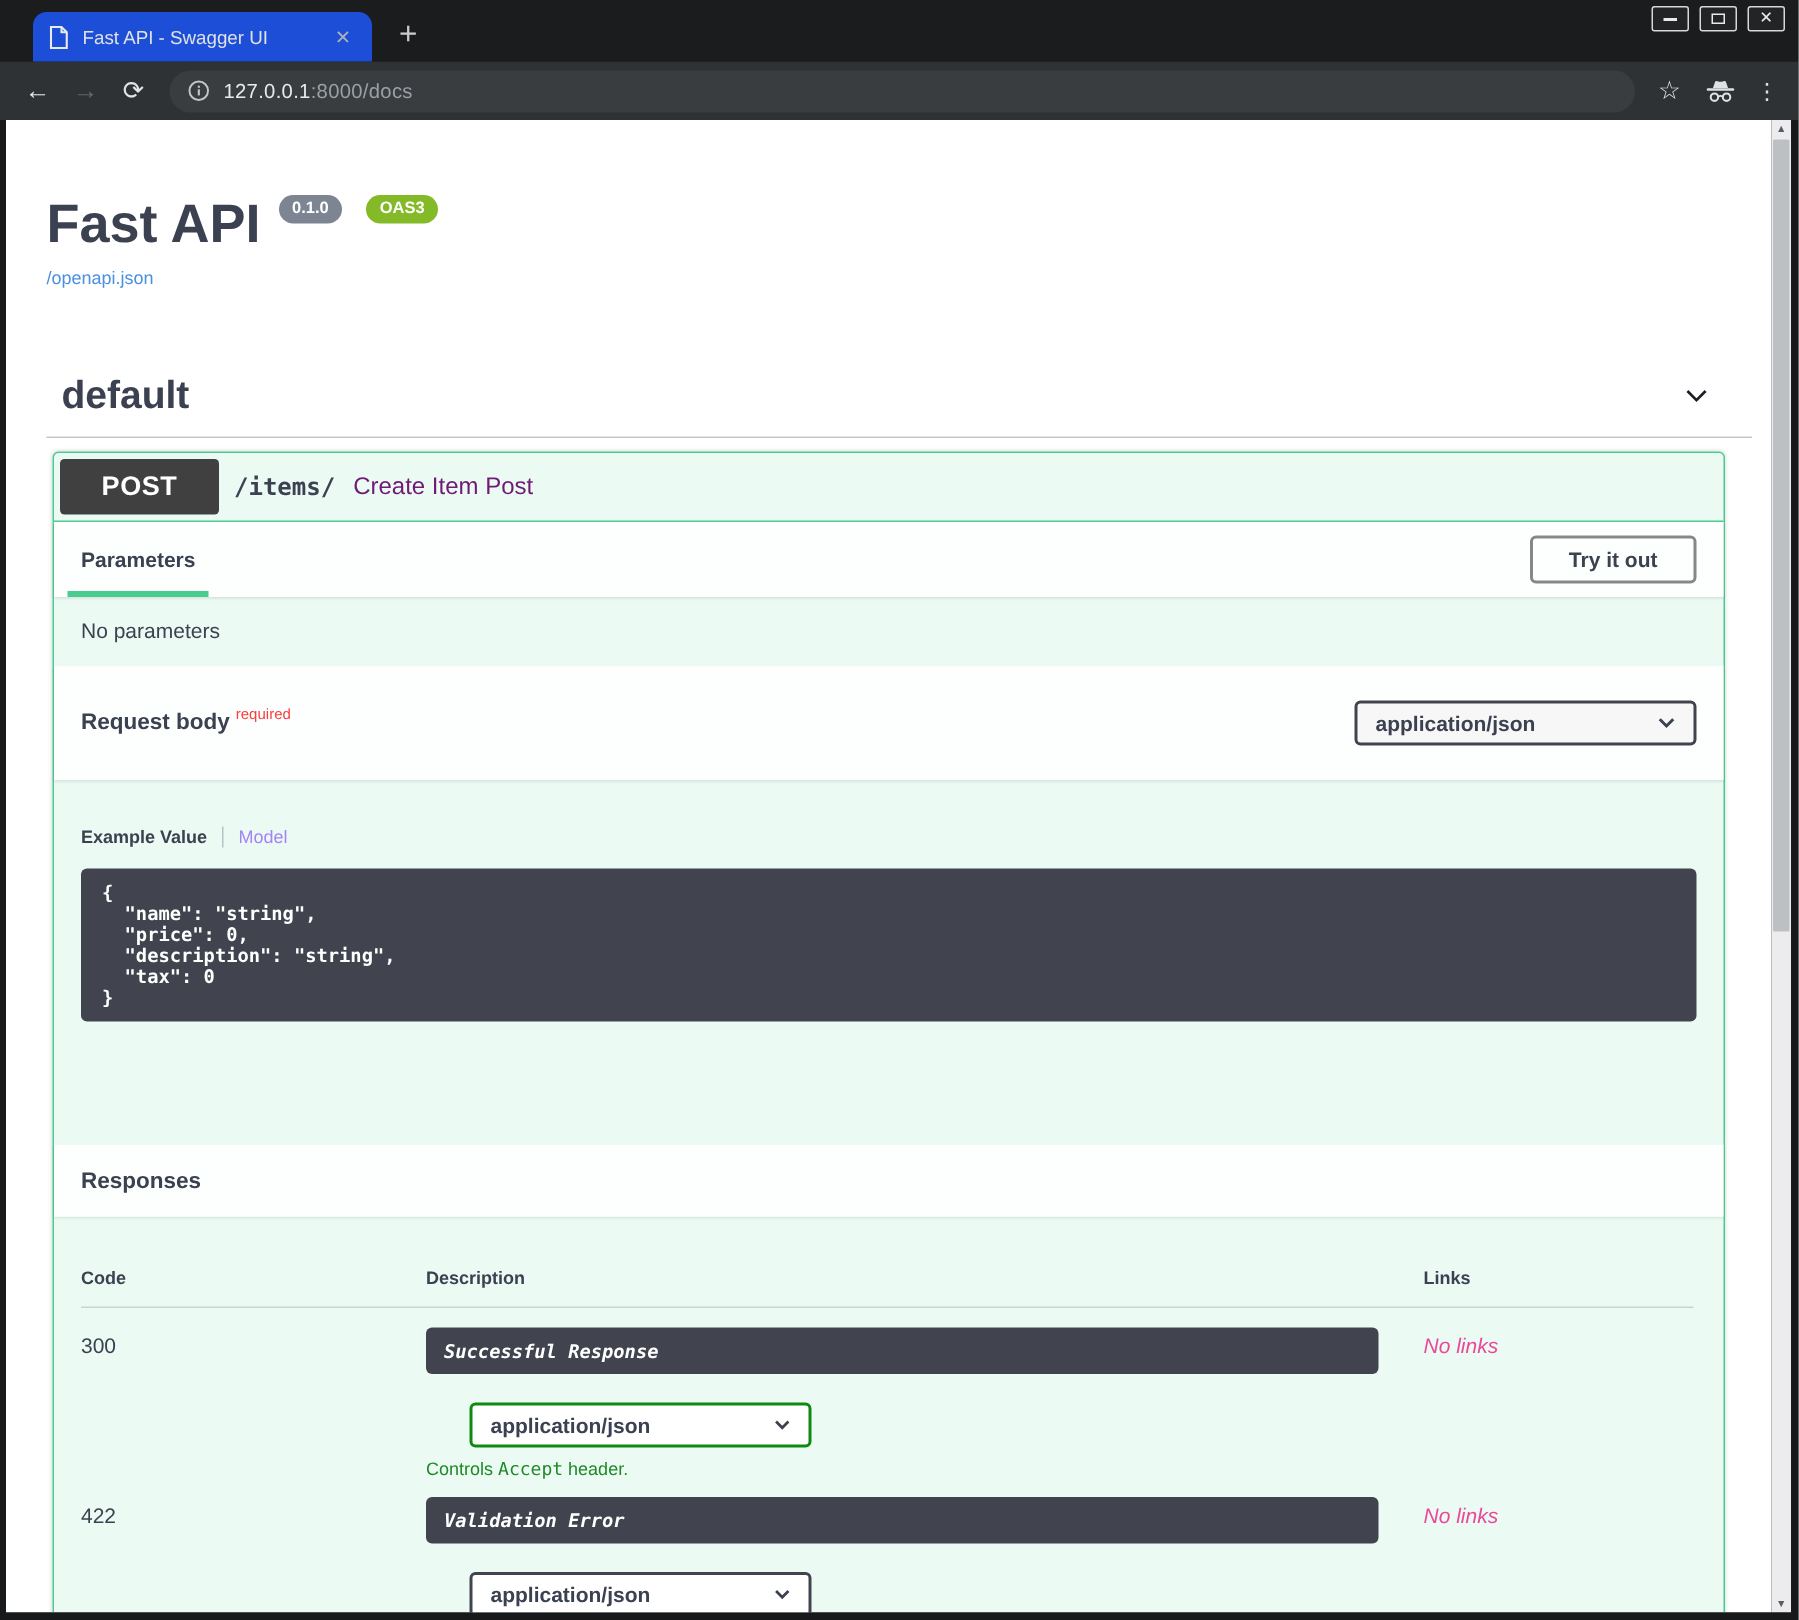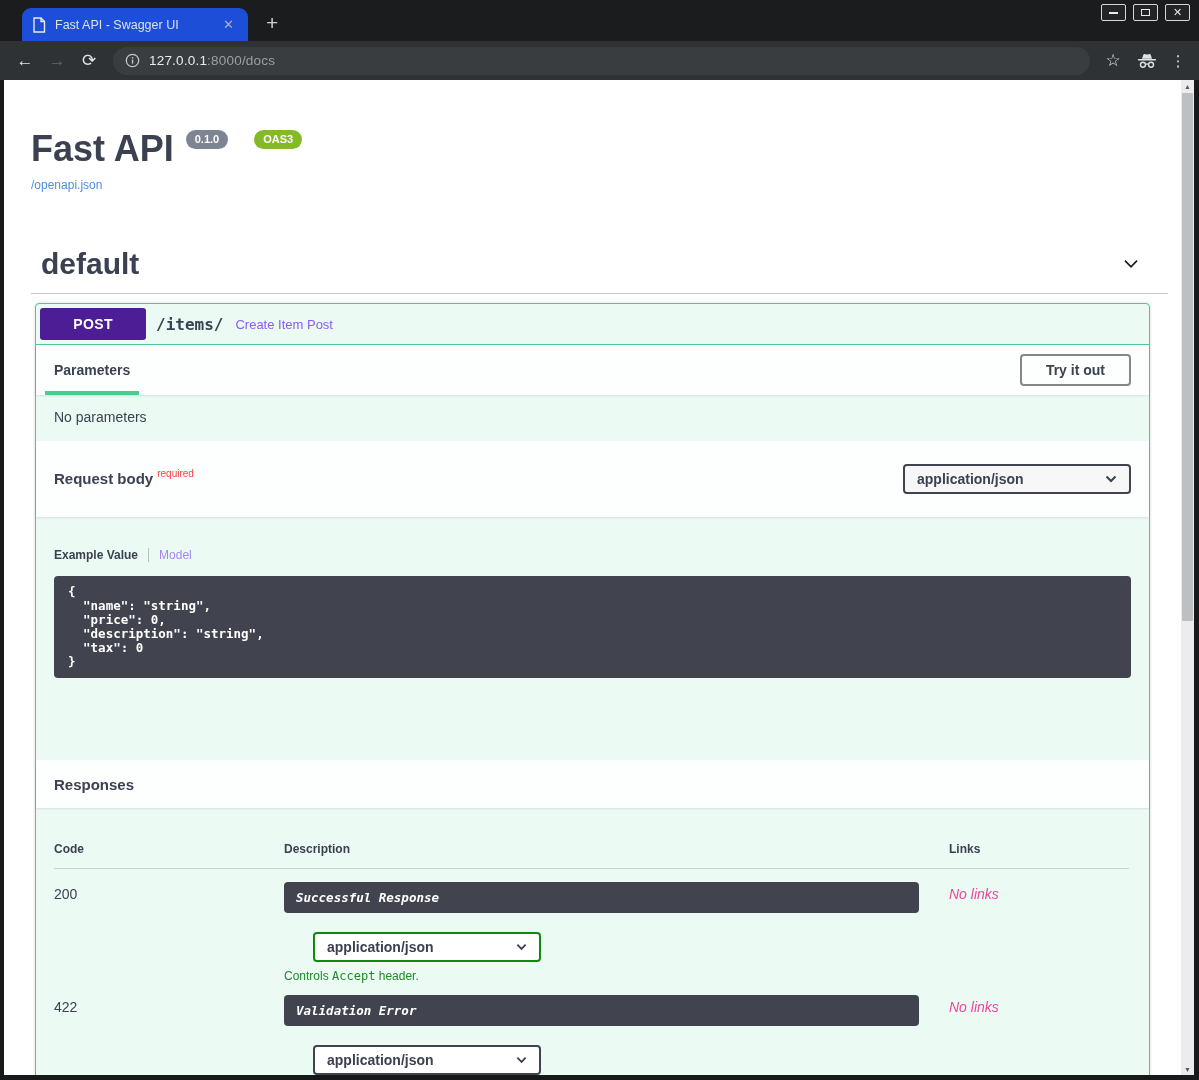--- a/index.html
+++ b/index.html
@@ -39,37 +39,37 @@
   .page { width:1177px; background:#ffffff; overflow:hidden; flex:none; color:#3b4151; }
   .scrollbar { width:13px; background:#ececee; flex:none; display:flex; flex-direction:column; align-items:center; }
   .sb-arrow { height:12px; width:100%; display:flex; align-items:center; justify-content:center; font-size:7px; color:#5a5d60; flex:none; }
   .sb-thumb { width:11px; height:528px; background:#bdc0c3; border-radius:1px; margin-top:1px; }
   .sb-spacer { flex:1; }
 
   .wrapper { padding:48px 27px 0 27px; }
 
   
   .api-title { font-size:36px; font-weight:700; color:#3b4151; display:flex; align-items:center; line-height:1.15; }
-  .badges { display:flex; gap:26px; margin-left:12px; position:relative; top:-9px; }
+  .badges { display:flex; gap:16px; margin-left:12px; position:relative; top:-9px; }
   .badge { font-size:11px; font-weight:700; color:#fff; padding:3px 9px; border-radius:12px; }
   .badge.version { background:#7d8492; }
   .badge.oas { background:#84b928; }
   .spec-link { display:inline-block; margin-top:9px; font-size:12px; color:#4990e2; text-decoration:none; }
 
   
   .tag-header { margin-top:54px; display:flex; align-items:center; justify-content:space-between; padding:0 8px 12px 10px; border-bottom:1px solid rgba(59,65,81,.3); margin-right:-14px; }
-  .tag-name { font-size:30px; font-weight:700; color:#3b4151; }
+  .tag-name { font-size:26px; font-weight:700; color:#3b4151; }
   .tag-chevron { width:22px; height:22px; margin-right:18px; }
 
   
   .opblock { margin:9px 4px 0 4px; border:1px solid #49cc90; border-radius:4px; background:rgba(73,204,144,.1); box-shadow:0 0 3px rgba(0,0,0,.18); }
   .op-summary { display:flex; align-items:center; gap:10px; padding:4px; border-bottom:1px solid #49cc90; }
-  .method-badge { width:106px; text-align:center; background:#4c1d95; color:#fff; font-weight:700; font-size:14px; padding:8px 0; border-radius:3px; letter-spacing:.4px; flex:none; }
+  .method-badge { width:106px; text-align:center; background:#404040; color:#fff; font-weight:700; font-size:18px; padding:8px 0; border-radius:3px; letter-spacing:.4px; flex:none; }
   .op-path { font-family:"DejaVu Sans Mono", monospace; font-weight:700; font-size:16px; color:#3b4151; }
-  .op-desc { font-size:13px; color:#8b5cf6; margin-left:2px; }
+  .op-desc { font-size:16px; color:#701a75; margin-left:2px; }
 
   .section-header { background:rgba(255,255,255,.85); box-shadow:0 1px 2px rgba(0,0,0,.1); display:flex; align-items:center; justify-content:space-between; padding:8px 18px 0 18px; min-height:50px; }
   .param-tab { font-size:14px; font-weight:700; color:#3b4151; border-bottom:4px solid #49cc90; padding:0 9px 13px 9px; margin-left:-9px; align-self:flex-end; }
   .tryout-btn { border:2px solid #878787; border-radius:4px; background:transparent; color:#3b4151; font-weight:700; font-size:14px; padding:6px 24px; margin-bottom:9px; font-family:"Liberation Sans", sans-serif; }
 
   .no-params { padding:14px 22px 16px 18px; font-size:14px; color:#3b4151; }
 
   .reqbody-header { min-height:56px; padding:23px 18px; }
   .reqbody-label { font-size:15px; font-weight:700; color:#3b4151; }
   .required { font-size:10px; color:#f93e3e; vertical-align:top; margin-left:4px; position:relative; top:-2px; }
@@ -226,21 +226,21 @@
           </div>
 
           <div class="responses-inner">
             <div class="resp-grid">
               <div class="resp-head">Code</div>
               <div class="resp-head">Description</div>
               <div class="resp-head links-col">Links</div>
             </div>
 
             <div class="resp-grid resp-row">
-              <div class="resp-code">200</div>
+              <div class="resp-code">300</div>
               <div>
                 <div class="resp-desc-box">Successful Response</div>
                 <div class="media-select resp-media accept-ctrl">
                   <span>application/json</span>
                   <svg width="11" height="8" viewBox="0 0 12 8">
                     <path d="M1.5 1.5 L6 6 L10.5 1.5" fill="none" stroke="#3b4151" stroke-width="2"></path>
                   </svg>
                 </div>
                 <div class="accept-note"><span>Controls </span><code>Accept</code><span> header.</span></div>
               </div>

